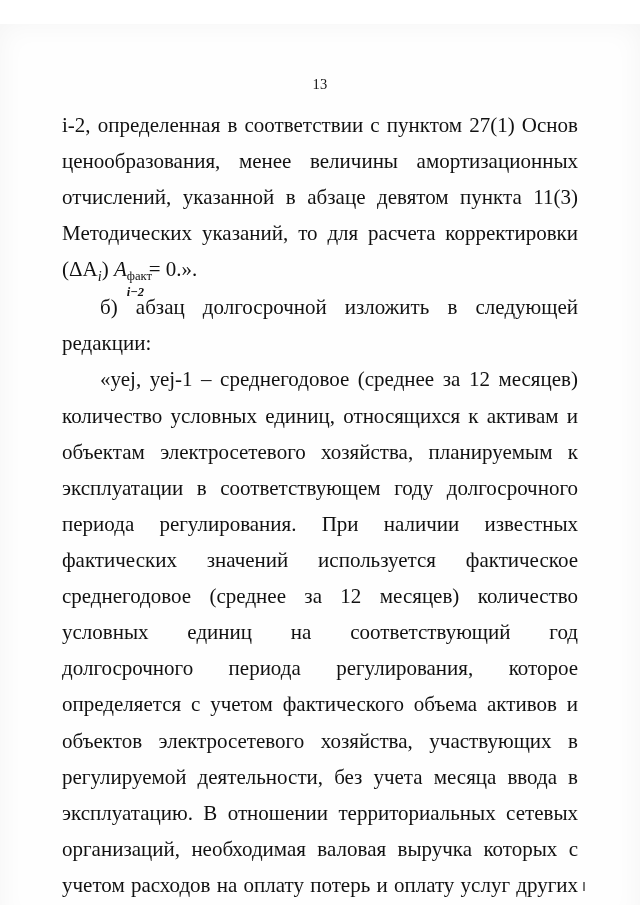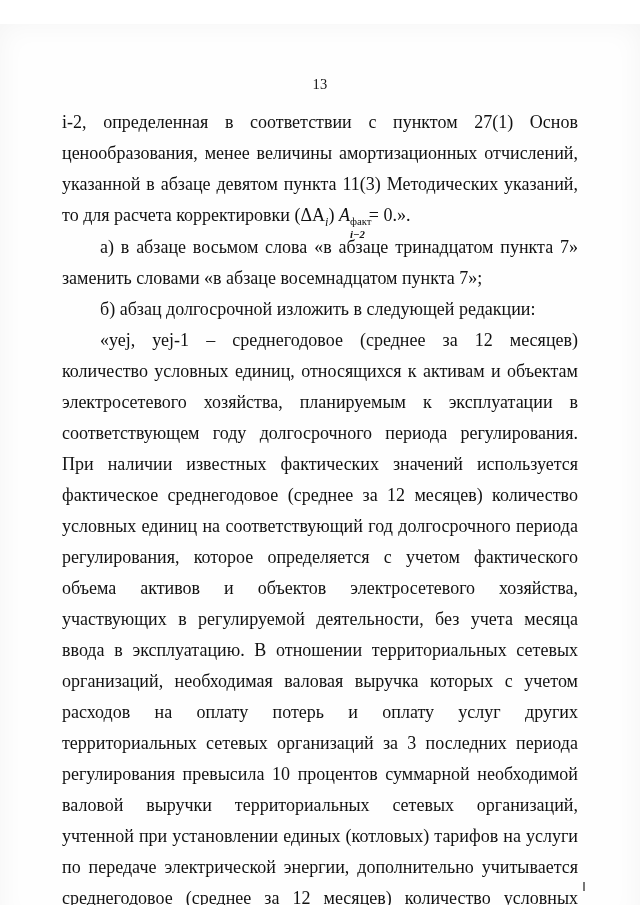--- a/index.html
+++ b/index.html
@@ -27,21 +27,21 @@
   .page-number {
     text-align: center;
     font-size: 14.5px;
     margin: 0 0 14px 0;
     letter-spacing: 0.2px;
   }
   .body-text p {
     margin: 0 0 0 0;
     text-align: justify;
     text-justify: inter-word;
-    font-size: 18px;
+    font-size: 21px;
     line-height: 1.72;
     text-indent: 38px;
     hyphens: none;
   }
   .body-text p.no-indent {
     text-indent: 0;
   }
   .body-text p + p {
     margin-top: 0px;
   }
@@ -96,21 +96,20 @@
 
 <div class="page">
 
   <div class="page-number">13</div>
 
   <div class="body-text">
 
     <p class="no-indent"><span>i-2, определенная в соответствии с пунктом 27(1) Основ ценообразования, менее величины амортизационных отчислений, указанной в абзаце девятом пункта 11(3) Методических указаний, то для расчета корректировки (ΔA</span><span class="formula"><span class="sub italic">i</span><span>) </span><span class="italic">A</span><span class="stacked"><span class="top">факт</span><span class="bot italic">i−2</span></span><span>= 0.».</span></span></p>
 
 
-    <p>а) в абзаце восьмом слова «в абзаце тринадцатом пункта 7» заменить словами «в абзаце восемнадцатом пункта 7»;</p>
 
     <p>б) абзац долгосрочной изложить в следующей редакции:</p>
 
     <p>«уеj, уеj-1 – среднегодовое (среднее за 12 месяцев) количество условных единиц, относящихся к активам и объектам электросетевого хозяйства, планируемым к эксплуатации в соответствующем году долгосрочного периода регулирования. При наличии известных фактических значений используется фактическое среднегодовое (среднее за 12 месяцев) количество условных единиц на соответствующий год долгосрочного периода регулирования, которое определяется с учетом фактического объема активов и объектов электросетевого хозяйства, участвующих в регулируемой деятельности, без учета месяца ввода в эксплуатацию. В отношении территориальных сетевых организаций, необходимая валовая выручка которых с учетом расходов на оплату потерь и оплату услуг других территориальных сетевых организаций за 3 последних периода регулирования превысила 10 процентов суммарной необходимой валовой выручки территориальных сетевых организаций, учтенной при установлении единых (котловых) тарифов на услуги по передаче электрической энергии, дополнительно учитывается среднегодовое (среднее за 12 месяцев) количество условных единиц, относящихся к активам и объектам электросетевого хозяйства, планируемым к вводу в соответствующем году долгосрочного периода регулирования в соответствии с долгосрочной инвестиционной программой, определяемое без учета месяца ввода в эксплуатацию. В случае если год j-1 является первым (базовым) годом долгосрочного периода регулирования или годом, на который осуществлен пересмотр базового уровня подконтрольных расходов, то в качестве показателя уеj-1 используется количество условных единиц, учтенных при установлении тарифов на услуги по передаче электрической энергии</p>
 
   </div>
 
   <div class="mark-dot"></div>
   <div class="edge-shadow"></div>
 </div>

